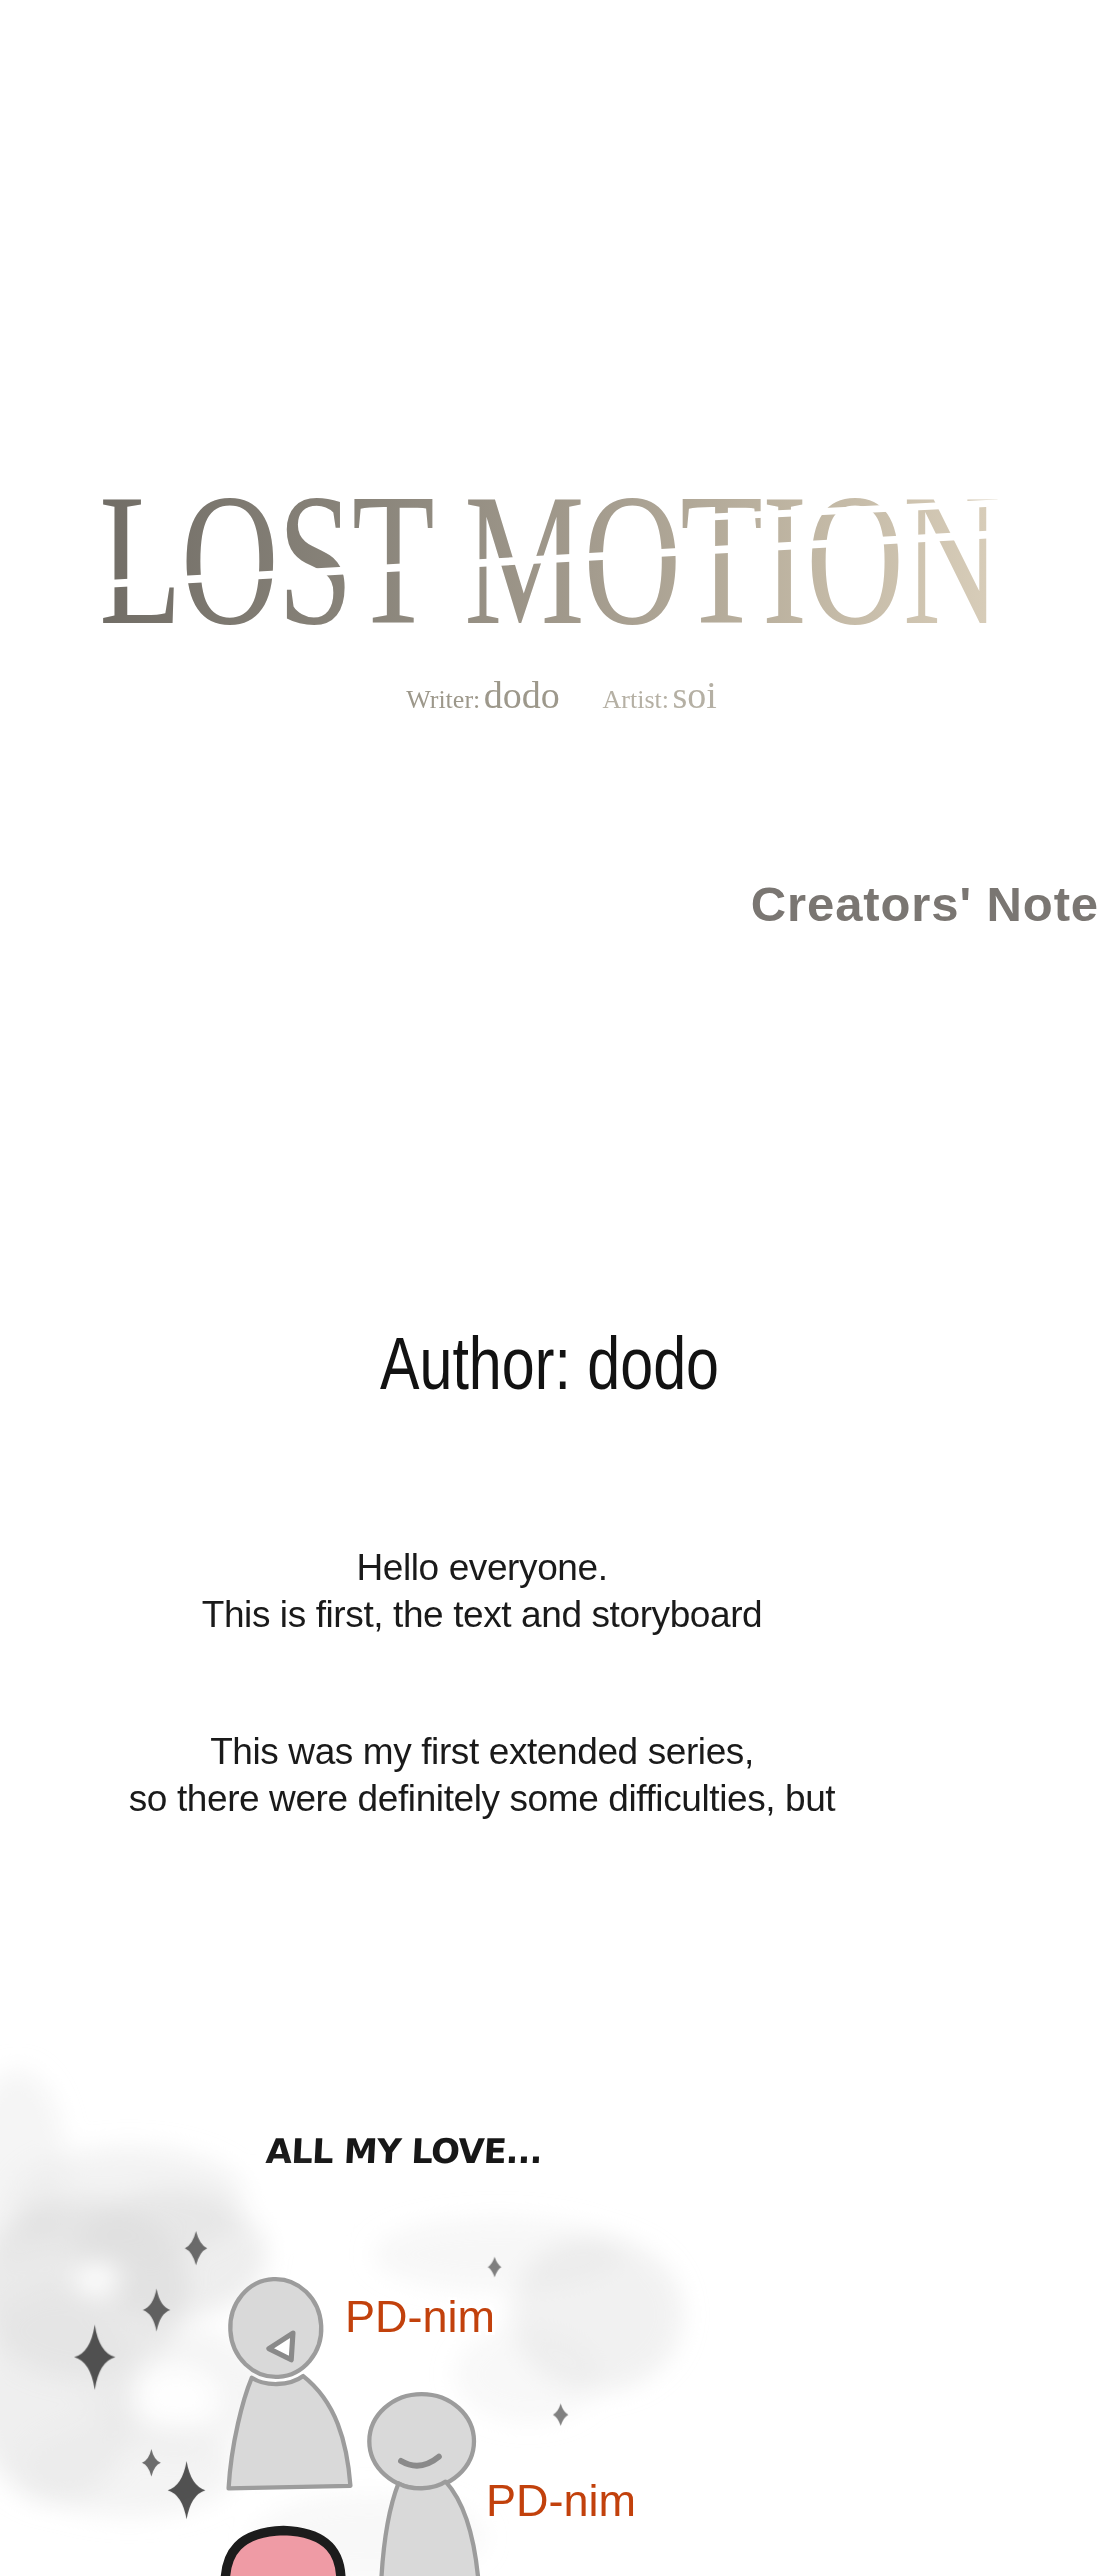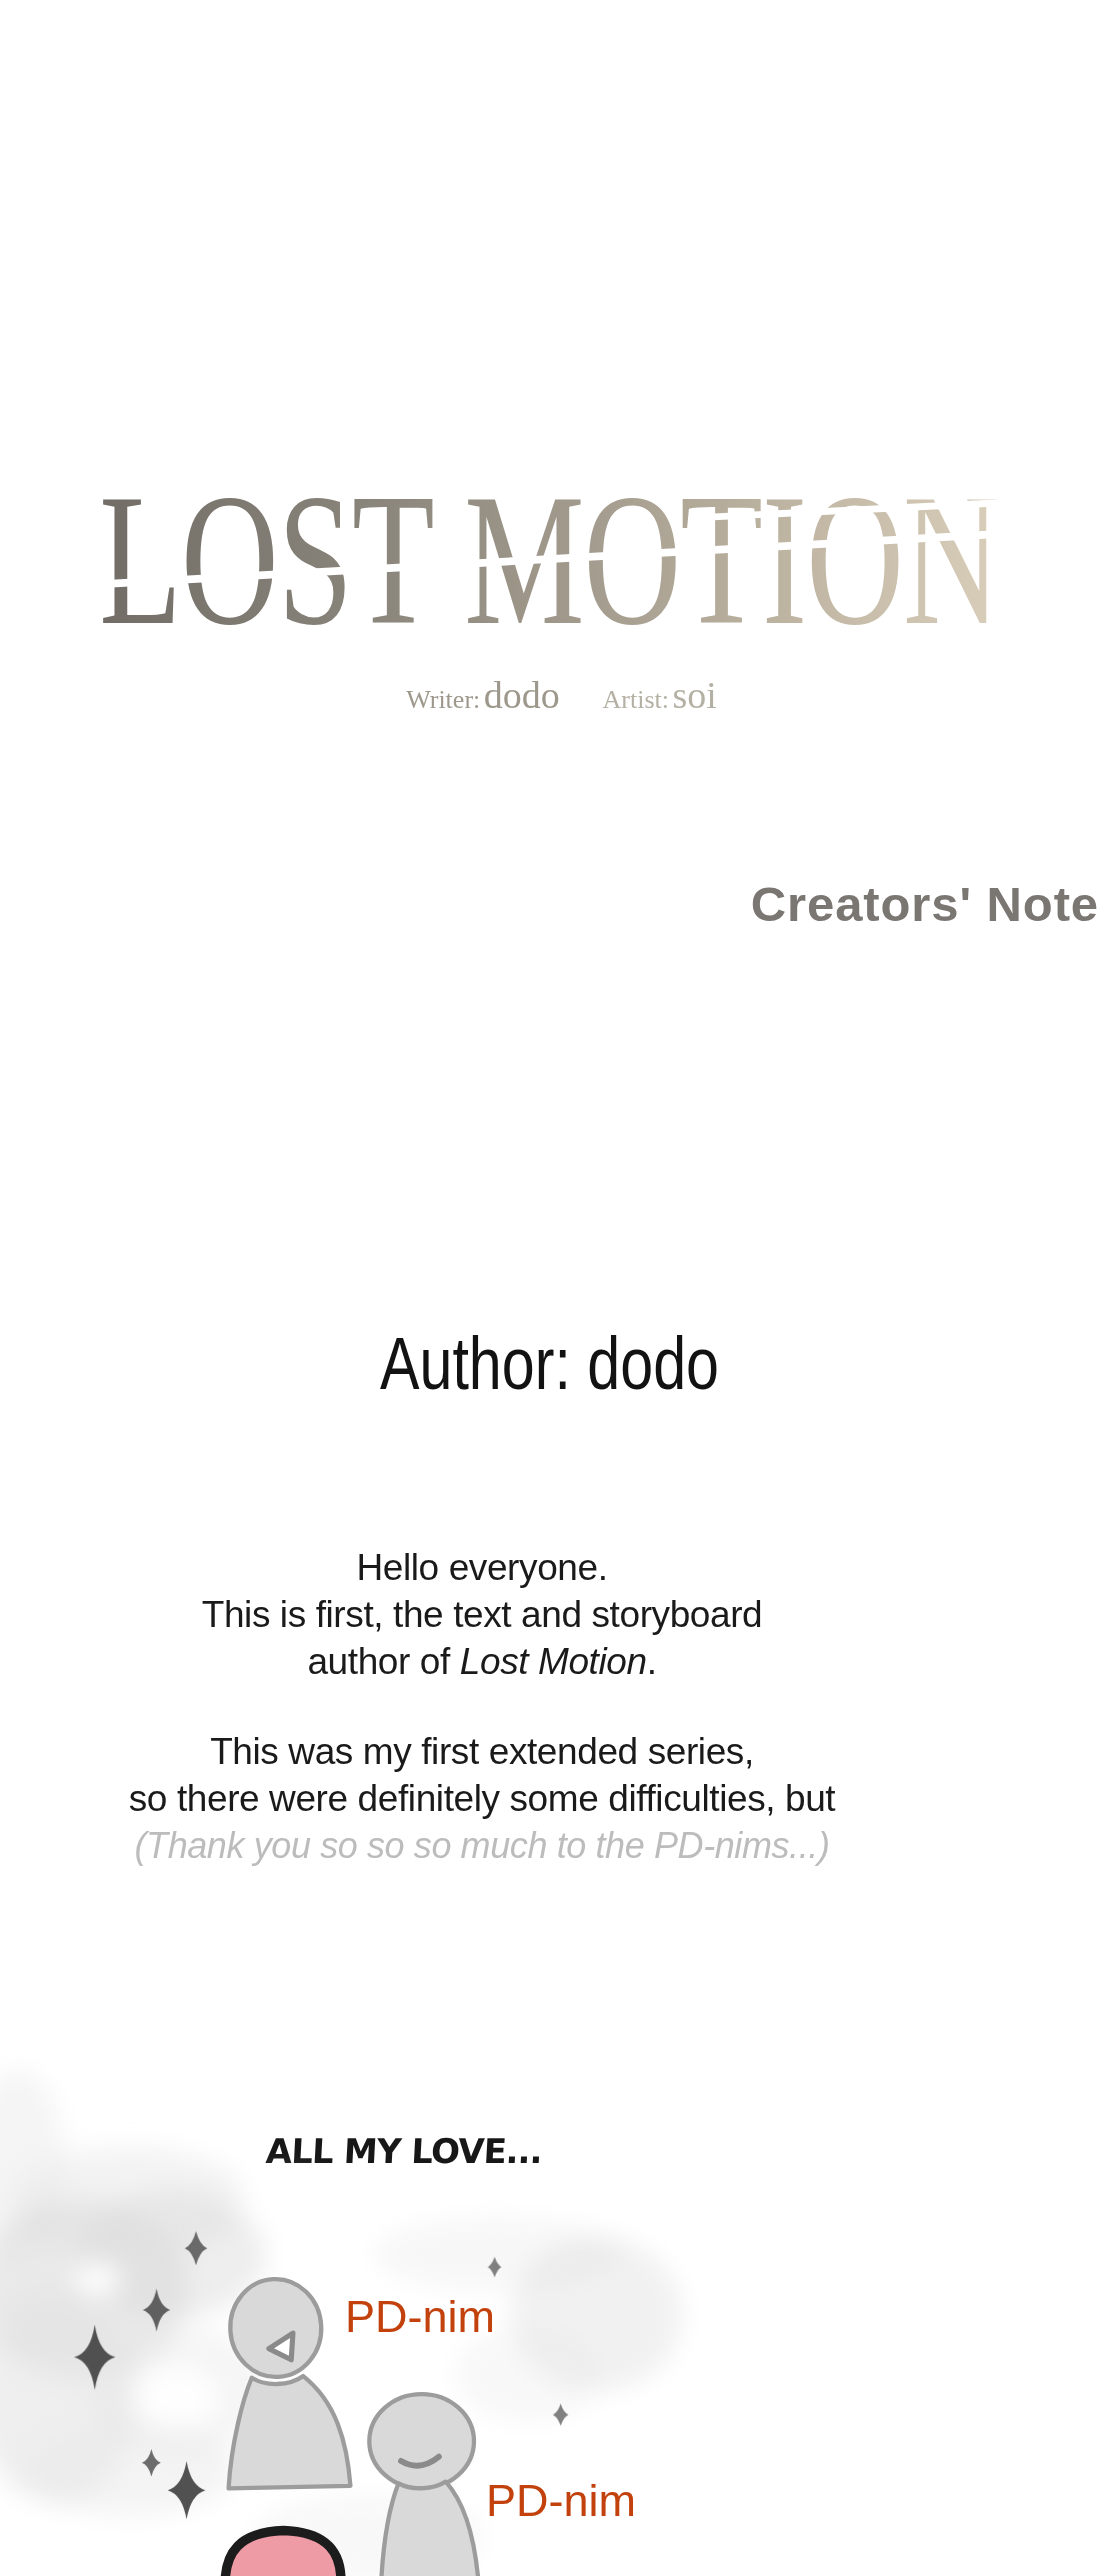--- a/index.html
+++ b/index.html
@@ -66,27 +66,25 @@
     <span class="name" style="color: rgb(181, 176, 164);">soi</span>
   </div>
 
   <div class="creators-note" style="color: rgb(122, 118, 114);">Creators' Note</div>
 
   <div class="author-heading" style="color: rgb(18, 18, 18);">Author: dodo</div>
 
   <div class="para para-1" style="color: rgb(26, 26, 26);">
     <div>Hello everyone.</div>
     <div>This is first, the text and storyboard</div>
-    <div><span>author of </span><span class="it">Lost Motion</span><span>.</span></div>
   </div>
 
   <div class="para para-2" style="color: rgb(26, 26, 26);">
     <div>This was my first extended series,</div>
     <div>so there were definitely some difficulties, but</div>
-    <div class="thanks-line" style="color: rgb(188, 188, 188);">(Thank you so so so much to the PD-nims...)</div>
   </div>
 
   <div class="love-note" style="color: rgb(23, 23, 23);">ALL MY LOVE...</div>
 
   <svg id="art-svg" viewBox="0 2380 1280 620">
     <defs>
       <filter id="soft" x="-60%" y="-60%" width="220%" height="220%">
         <feGaussianBlur stdDeviation="14"></feGaussianBlur>
       </filter>
     </defs>

